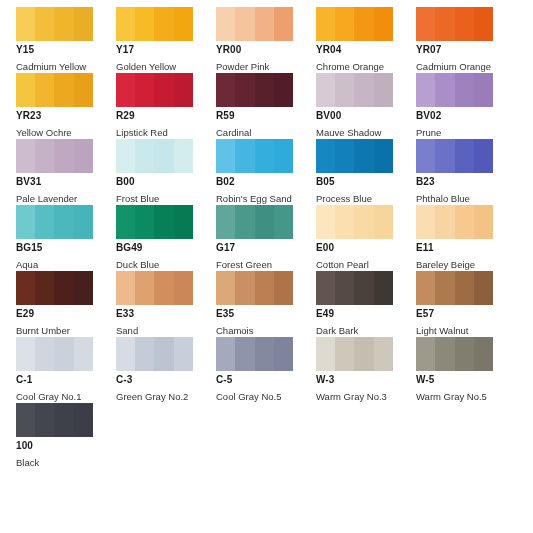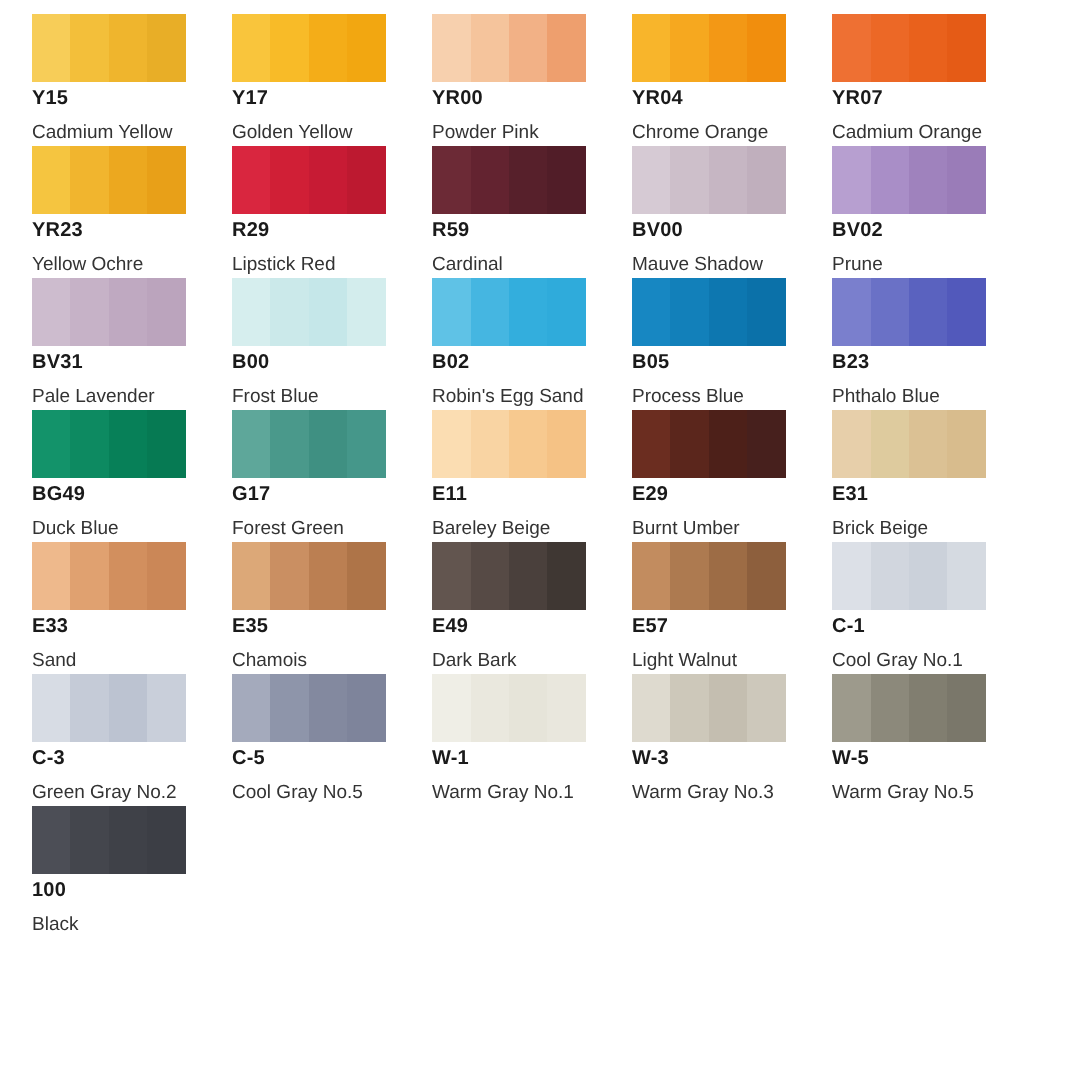--- a/index.html
+++ b/index.html
@@ -134,45 +134,50 @@
         <div class="swatch-chip" style="background: linear-gradient(to right, rgb(23, 135, 194) 0%, rgb(23, 135, 194) 25%, rgb(18, 128, 186) 25%, rgb(18, 128, 186) 50%, rgb(13, 119, 176) 50%, rgb(13, 119, 176) 75%, rgb(11, 113, 169) 75%, rgb(11, 113, 169) 100%) rgb(19, 128, 187);"></div>
         <div class="swatch-code">B05</div>
         <div class="swatch-name">Process Blue</div>
       </div>
       <div class="swatch-cell">
         <div class="swatch-chip" style="background: linear-gradient(to right, rgb(122, 127, 205) 0%, rgb(122, 127, 205) 25%, rgb(106, 113, 198) 25%, rgb(106, 113, 198) 50%, rgb(90, 98, 191) 50%, rgb(90, 98, 191) 75%, rgb(82, 89, 187) 75%, rgb(82, 89, 187) 100%) rgb(96, 104, 194);"></div>
         <div class="swatch-code">B23</div>
         <div class="swatch-name">Phthalo Blue</div>
       </div>
       <div class="swatch-cell">
+        <div class="swatch-chip" style="background: linear-gradient(to right, rgb(110, 202, 205) 0%, rgb(110, 202, 205) 25%, rgb(87, 191, 195) 25%, rgb(87, 191, 195) 50%, rgb(75, 184, 189) 50%, rgb(75, 184, 189) 75%, rgb(70, 180, 185) 75%, rgb(70, 180, 185) 100%) rgb(92, 193, 197);"></div>
+        <div class="swatch-code">BG15</div>
+        <div class="swatch-name">Aqua</div>
+      </div>
+      <div class="swatch-cell">
         <div class="swatch-chip" style="background: linear-gradient(to right, rgb(19, 147, 106) 0%, rgb(19, 147, 106) 25%, rgb(13, 138, 97) 25%, rgb(13, 138, 97) 50%, rgb(7, 128, 88) 50%, rgb(7, 128, 88) 75%, rgb(6, 122, 83) 75%, rgb(6, 122, 83) 100%) rgb(15, 140, 99);"></div>
         <div class="swatch-code">BG49</div>
         <div class="swatch-name">Duck Blue</div>
       </div>
       <div class="swatch-cell">
         <div class="swatch-chip" style="background: linear-gradient(to right, rgb(94, 167, 154) 0%, rgb(94, 167, 154) 25%, rgb(74, 153, 139) 25%, rgb(74, 153, 139) 50%, rgb(63, 144, 130) 50%, rgb(63, 144, 130) 75%, rgb(69, 151, 138) 75%, rgb(69, 151, 138) 100%) rgb(76, 155, 138);"></div>
         <div class="swatch-code">G17</div>
         <div class="swatch-name">Forest Green</div>
       </div>
       <div class="swatch-cell">
+        <div class="swatch-chip" style="background: linear-gradient(to right, rgb(253, 230, 191) 0%, rgb(253, 230, 191) 25%, rgb(251, 223, 176) 25%, rgb(251, 223, 176) 50%, rgb(249, 217, 164) 50%, rgb(249, 217, 164) 75%, rgb(248, 213, 156) 75%, rgb(248, 213, 156) 100%) rgb(251, 223, 176);"></div>
+        <div class="swatch-code">E00</div>
+        <div class="swatch-name">Cotton Pearl</div>
+      </div>
+      <div class="swatch-cell">
         <div class="swatch-chip" style="background: linear-gradient(to right, rgb(251, 221, 178) 0%, rgb(251, 221, 178) 25%, rgb(249, 212, 163) 25%, rgb(249, 212, 163) 50%, rgb(247, 201, 143) 50%, rgb(247, 201, 143) 75%, rgb(245, 194, 133) 75%, rgb(245, 194, 133) 100%) rgb(249, 210, 160);"></div>
         <div class="swatch-code">E11</div>
         <div class="swatch-name">Bareley Beige</div>
       </div>
       <div class="swatch-cell">
         <div class="swatch-chip" style="background: linear-gradient(to right, rgb(107, 45, 32) 0%, rgb(107, 45, 32) 25%, rgb(91, 38, 28) 25%, rgb(91, 38, 28) 50%, rgb(77, 32, 25) 50%, rgb(77, 32, 25) 75%, rgb(71, 32, 29) 75%, rgb(71, 32, 29) 100%) rgb(91, 38, 32);"></div>
         <div class="swatch-code">E29</div>
         <div class="swatch-name">Burnt Umber</div>
       </div>
       <div class="swatch-cell">
-        <div class="swatch-chip" style="background: linear-gradient(to right, rgb(231, 207, 170) 0%, rgb(231, 207, 170) 25%, rgb(222, 203, 158) 25%, rgb(222, 203, 158) 50%, rgb(219, 193, 148) 50%, rgb(219, 193, 148) 75%, rgb(216, 188, 141) 75%, rgb(216, 188, 141) 100%) rgb(224, 196, 156);"></div>
-        <div class="swatch-code">E31</div>
-        <div class="swatch-name">Brick Beige</div>
-      </div>
-      <div class="swatch-cell">
         <div class="swatch-chip" style="background: linear-gradient(to right, rgb(238, 185, 140) 0%, rgb(238, 185, 140) 25%, rgb(224, 161, 112) 25%, rgb(224, 161, 112) 50%, rgb(210, 143, 94) 50%, rgb(210, 143, 94) 75%, rgb(203, 135, 87) 75%, rgb(203, 135, 87) 100%) rgb(216, 146, 99);"></div>
         <div class="swatch-code">E33</div>
         <div class="swatch-name">Sand</div>
       </div>
       <div class="swatch-cell">
         <div class="swatch-chip" style="background: linear-gradient(to right, rgb(220, 168, 120) 0%, rgb(220, 168, 120) 25%, rgb(202, 143, 98) 25%, rgb(202, 143, 98) 50%, rgb(187, 127, 82) 50%, rgb(187, 127, 82) 75%, rgb(174, 116, 72) 75%, rgb(174, 116, 72) 100%) rgb(197, 135, 90);"></div>
         <div class="swatch-code">E35</div>
         <div class="swatch-name">Chamois</div>
       </div>
       <div class="swatch-cell">
@@ -192,25 +197,20 @@
       </div>
       <div class="swatch-cell">
         <div class="swatch-chip" style="background: linear-gradient(to right, rgb(215, 220, 228) 0%, rgb(215, 220, 228) 25%, rgb(197, 203, 215) 25%, rgb(197, 203, 215) 50%, rgb(188, 195, 209) 50%, rgb(188, 195, 209) 75%, rgb(201, 207, 218) 75%, rgb(201, 207, 218) 100%) rgb(198, 204, 216);"></div>
         <div class="swatch-code">C-3</div>
         <div class="swatch-name">Green Gray No.2</div>
       </div>
       <div class="swatch-cell">
         <div class="swatch-chip" style="background: linear-gradient(to right, rgb(164, 170, 188) 0%, rgb(164, 170, 188) 25%, rgb(142, 149, 170) 25%, rgb(142, 149, 170) 50%, rgb(131, 137, 159) 50%, rgb(131, 137, 159) 75%, rgb(126, 132, 155) 75%, rgb(126, 132, 155) 100%) rgb(141, 147, 168);"></div>
         <div class="swatch-code">C-5</div>
         <div class="swatch-name">Cool Gray No.5</div>
-      </div>
-      <div class="swatch-cell">
-        <div class="swatch-chip" style="background: linear-gradient(to right, rgb(239, 238, 230) 0%, rgb(239, 238, 230) 25%, rgb(234, 232, 222) 25%, rgb(234, 232, 222) 50%, rgb(230, 228, 217) 50%, rgb(230, 228, 217) 75%, rgb(233, 231, 221) 75%, rgb(233, 231, 221) 100%) rgb(235, 233, 223);"></div>
-        <div class="swatch-code">W-1</div>
-        <div class="swatch-name">Warm Gray No.1</div>
       </div>
       <div class="swatch-cell">
         <div class="swatch-chip" style="background: linear-gradient(to right, rgb(222, 218, 207) 0%, rgb(222, 218, 207) 25%, rgb(205, 200, 186) 25%, rgb(205, 200, 186) 50%, rgb(196, 190, 176) 50%, rgb(196, 190, 176) 75%, rgb(205, 200, 187) 75%, rgb(205, 200, 187) 100%) rgb(205, 200, 187);"></div>
         <div class="swatch-code">W-3</div>
         <div class="swatch-name">Warm Gray No.3</div>
       </div>
       <div class="swatch-cell">
         <div class="swatch-chip" style="background: linear-gradient(to right, rgb(157, 154, 140) 0%, rgb(157, 154, 140) 25%, rgb(140, 137, 123) 25%, rgb(140, 137, 123) 50%, rgb(129, 126, 112) 50%, rgb(129, 126, 112) 75%, rgb(122, 119, 106) 75%, rgb(122, 119, 106) 100%) rgb(141, 138, 124);"></div>
         <div class="swatch-code">W-5</div>
         <div class="swatch-name">Warm Gray No.5</div>

